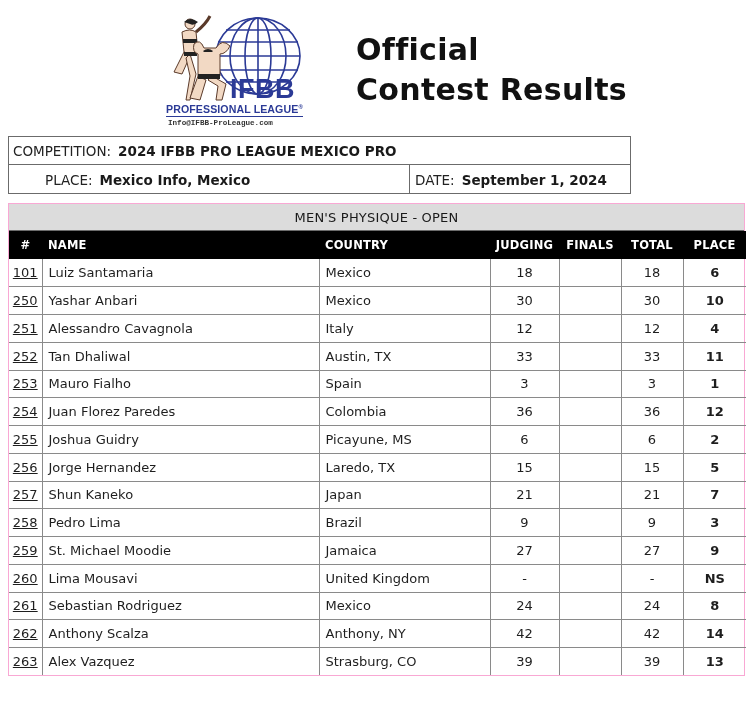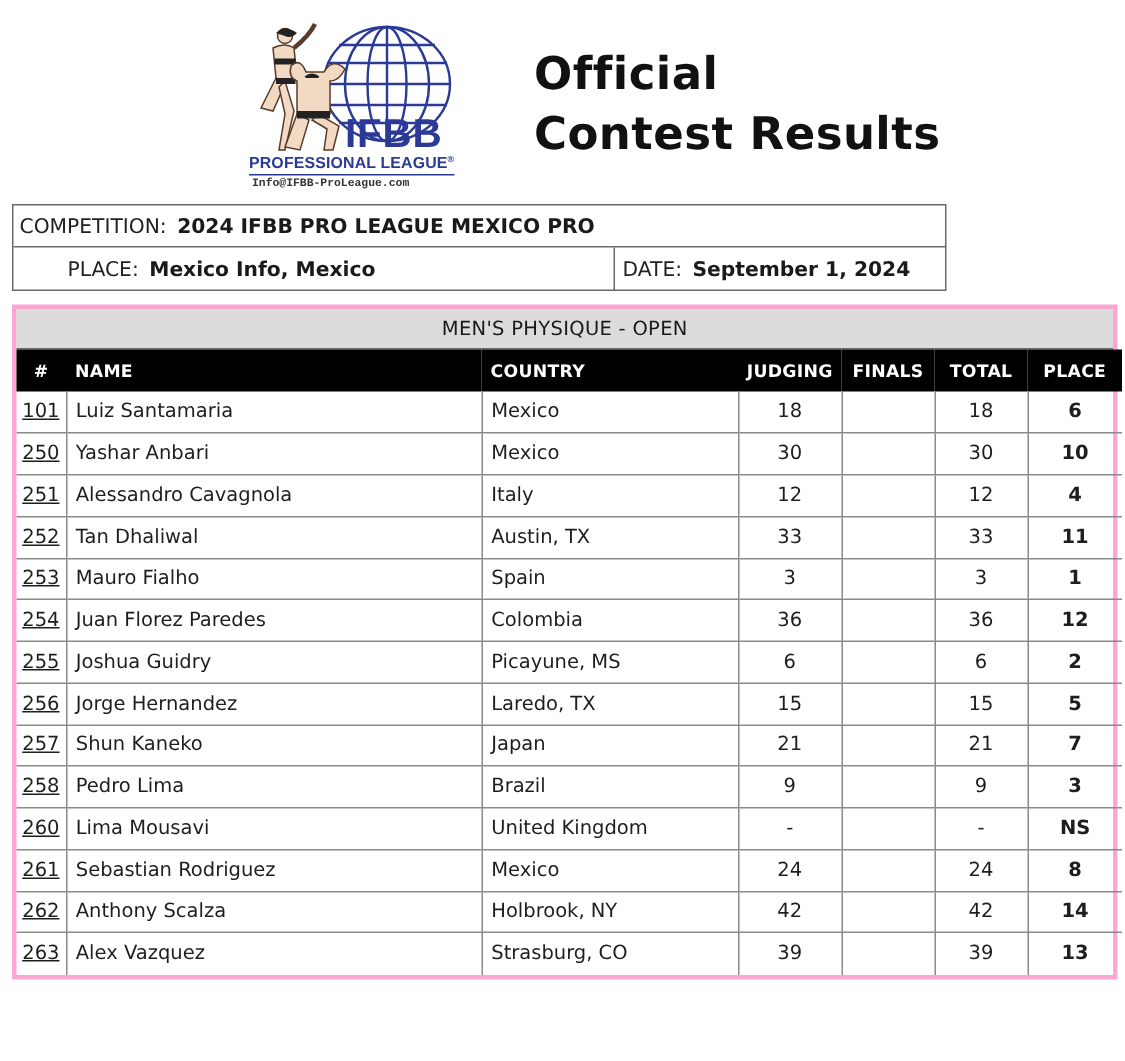--- a/index.html
+++ b/index.html
@@ -22,21 +22,21 @@
   .info-row { position: absolute; left: 0; width: 100%; height: 28px; display: flex; align-items: center; }
   .info-row.r1 { top: 0; border-bottom: 1px solid #6b6b6b; }
   .info-row.r2 { top: 28px; height: 29px; margin-left: 32px; }
   .info-cell { height: 100%; display: flex; align-items: center; padding-left: 4px; font-size: 13.5px; white-space: nowrap; }
   .info-cell .lbl { font-weight: 400; color: #222; margin-right: 7px; }
   .info-cell .val { font-weight: 700; color: #1a1a1a; }
   .info-cell.place { width: 369px; border-right: 1px solid #6b6b6b; }
   .info-cell.date { flex: 1; padding-left: 5px; }
 
   
-  .results { position: absolute; left: 8px; top: 203px; width: 737px; border: 3px solid #f9a8d4; }
+  .results { position: absolute; left: 8px; top: 203px; width: 737px; border: 1px solid #f9a8d4; }
   .cat-title { height: 27px; background: #dcdcdc; display: flex; align-items: center; justify-content: center; font-size: 13px; color: #1a1a1a; border-bottom: 1px solid #6b6b6b; letter-spacing: 0.2px; }
   table { border-collapse: collapse; width: 100%; table-layout: fixed; }
   thead tr { height: 28px; background: #000; }
   th { color: #fff; font-weight: 700; font-size: 11.5px; text-align: center; letter-spacing: 0.2px; white-space: nowrap; }
   th.c-name, th.c-country { text-align: left; padding-left: 6px; }
   tbody tr { height: 27.75px; }
   td { border: 1px solid #8a8a8a; font-size: 13px; color: #1e1e1e; text-align: center; white-space: nowrap; overflow: hidden; }
   td.c-num { font-size: 13px; }
   td.c-name, td.c-country { text-align: left; padding-left: 6px; }
   td.c-place { font-weight: 700; }
@@ -228,41 +228,50 @@
         <tr>
           <td class="c-num">258</td>
           <td class="c-name">Pedro Lima</td>
           <td class="c-country">Brazil</td>
           <td class="c-judging">9</td>
           <td class="c-finals"></td>
           <td class="c-total">9</td>
           <td class="c-place">3</td>
         </tr>
         <tr>
+          <td class="c-num">259</td>
+          <td class="c-name">St. Michael Moodie</td>
+          <td class="c-country">Jamaica</td>
+          <td class="c-judging">27</td>
+          <td class="c-finals"></td>
+          <td class="c-total">27</td>
+          <td class="c-place">9</td>
+        </tr>
+        <tr>
           <td class="c-num">260</td>
           <td class="c-name">Lima Mousavi</td>
           <td class="c-country">United Kingdom</td>
           <td class="c-judging">-</td>
           <td class="c-finals"></td>
           <td class="c-total">-</td>
           <td class="c-place">NS</td>
         </tr>
         <tr>
           <td class="c-num">261</td>
           <td class="c-name">Sebastian Rodriguez</td>
           <td class="c-country">Mexico</td>
           <td class="c-judging">24</td>
           <td class="c-finals"></td>
           <td class="c-total">24</td>
           <td class="c-place">8</td>
         </tr>
         <tr>
           <td class="c-num">262</td>
           <td class="c-name">Anthony Scalza</td>
-          <td class="c-country">Holbrook, NY</td>
+          <td class="c-country">Anthony, NY</td>
           <td class="c-judging">42</td>
           <td class="c-finals"></td>
           <td class="c-total">42</td>
           <td class="c-place">14</td>
         </tr>
         <tr>
           <td class="c-num">263</td>
           <td class="c-name">Alex Vazquez</td>
           <td class="c-country">Strasburg, CO</td>
           <td class="c-judging">39</td>

